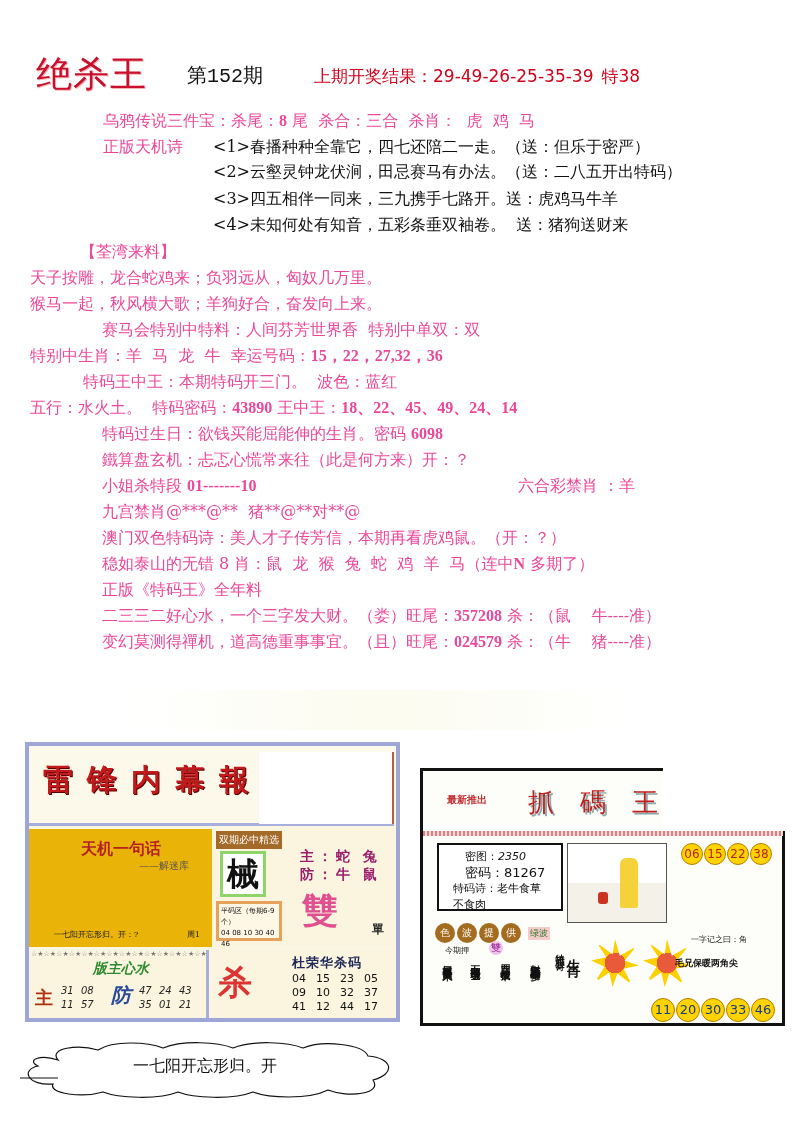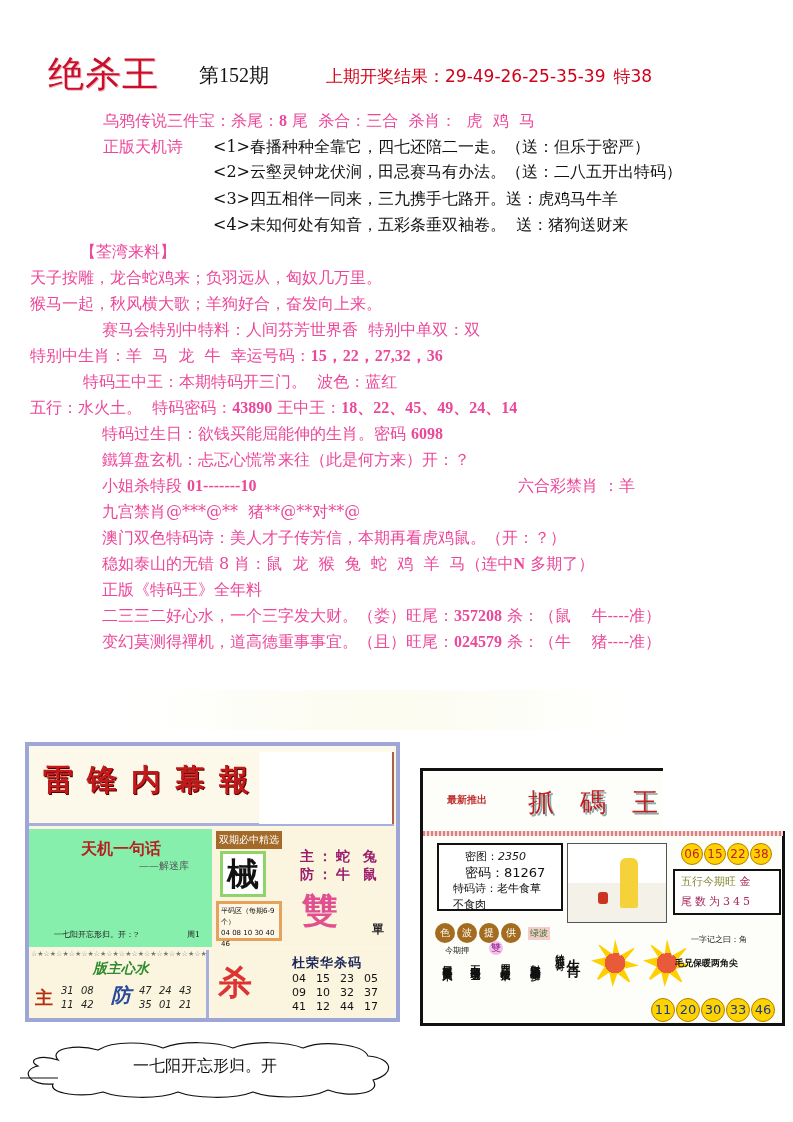--- a/index.html
+++ b/index.html
@@ -1,33 +1,33 @@
 <!DOCTYPE html>
 <html><head>
 <meta charset="utf-8">
 <style>
   * { box-sizing: border-box; margin: 0; padding: 0; }
   html, body { width: 793px; height: 1122px; background: #ffffff; overflow: hidden; }
   body { position: relative; font-family: "DejaVu Serif", "Liberation Serif", serif; color: #111; }
 
-  .header { position: absolute; left: 16px; top: 40px; width: 776px; height: 60px; }
+  .header { position: absolute; left: 4px; top: 40px; width: 776px; height: 60px; }
   .logo { position: absolute; left: 32px; top: 10px; font-family: "DejaVu Serif", serif; font-size: 36px; color: #c8102e; letter-spacing: 1px; text-shadow: 1px 1px 0 #f3b3b3; }
-  .issue { position: absolute; left: 183px; top: 22px; font-family: Liberation Serif, serif; font-size: 20px; color: #111; }
+  .issue { position: absolute; left: 183px; top: 22px; font-family: Liberation Mono, monospace; font-size: 20px; color: #111; }
   .result { position: absolute; left: 310px; top: 25px; font-family: "DejaVu Sans", sans-serif; font-size: 17px; color: #d0021b; white-space: nowrap; }
   .result span { margin-right: 8px; }
 
   .line { position: absolute; font-size: 16px; line-height: 20px; white-space: pre; color: #ec4899; }
   .line b { font-family: "Liberation Serif", serif; font-weight: bold; }
   .poem { position: absolute; font-size: 16px; line-height: 20px; white-space: pre; }
 
   .panel-left { position: absolute; left: 25px; top: 742px; width: 375px; height: 280px; background: #fbf6e2; border: 4px solid #9ea6d8; }
   .pl-title-area { position: absolute; left: 0; top: 0; width: 365px; height: 80px; background: #fdf9ea; border-bottom: 3px solid #a7afdc; }
   .pl-title { position: absolute; left: 14px; top: 14px; font-size: 30px; color: #c21a1a; letter-spacing: 14px; font-weight: bold; font-family: "DejaVu Serif", serif; text-shadow: 1px 1px 0 #5a0000; }
   .pl-white-box { position: absolute; left: 230px; top: 6px; width: 135px; height: 72px; background: #ffffff; border-right: 2px solid #b06040; }
-  .pl-quote-box { position: absolute; left: 0; top: 83px; width: 204px; height: 118px; border-right: 3px solid #a7afdc; background: #86efac; }
+  .pl-quote-box { position: absolute; left: 0; top: 83px; width: 204px; height: 118px; border-right: 3px solid #a7afdc; background: #eab308; }
   .pl-quote-title { position: absolute; left: 52px; top: 10px; font-size: 16px; color: #b52020; font-weight: bold; }
   .pl-quote-author { position: absolute; left: 110px; top: 30px; font-size: 10px; color: #555; }
   .pl-quote-bottom { position: absolute; left: 25px; top: 100px; font-size: 8px; color: #222; }
   .pl-quote-bottom-r { position: absolute; left: 158px; top: 100px; font-size: 8px; color: #222; }
   .pl-right-box { position: absolute; left: 183px; top: 83px; width: 182px; height: 118px; background: #fbf5df; }
   .pl-badge { position: absolute; left: 4px; top: 2px; font-size: 10px; color: #fff; background: #a36a2a; padding: 2px 3px; font-family: "DejaVu Sans", sans-serif; }
   .pl-char-box { position: absolute; left: 8px; top: 22px; width: 46px; height: 46px; border: 3px solid #8fd46b; background: #fff; font-size: 32px; text-align: center; line-height: 40px; font-weight: bold; }
   .pl-zhu { position: absolute; left: 88px; top: 18px; font-size: 14px; color: #9b1b6b; font-weight: bold; line-height: 18px; letter-spacing: 4px; }
   .pl-shuang { position: absolute; left: 90px; top: 58px; font-size: 36px; color: #e05090; font-weight: bold; }
   .pl-dan { position: absolute; left: 160px; top: 92px; font-size: 12px; color: #222; font-weight: bold; }
@@ -149,21 +149,21 @@
       <div>04 08 10 30 40 46</div>
     </div>
   </div>
 
   <div class="pl-bottom-left">
     <div class="pl-stars">☆★☆★☆★☆★☆★☆★☆★☆★☆★☆★☆★☆★☆★☆★☆★☆★</div>
     <div class="pl-banshui">版主心水</div>
     <div class="pl-zhu2">主</div>
     <div class="pl-nums" style="left:32px; top:34px;">
       <div><span>31</span><span>08</span></div>
-      <div><span>11</span><span>42</span></div>
+      <div><span>11</span><span>57</span></div>
     </div>
     <div class="pl-fang2">防</div>
     <div class="pl-nums" style="left:110px; top:34px;">
       <div><span>47</span><span>24</span><span>43</span></div>
       <div><span>35</span><span>01</span><span>21</span></div>
     </div>
   </div>
 
   <div class="pl-bottom-right">
     <div class="pl-flower">杀</div>
@@ -190,24 +190,20 @@
 
   <div class="pr-picture">
     <div class="pr-figure"></div>
     <div class="pr-lantern"></div>
   </div>
 
   <div class="pr-balls-top">
     <span class="ball red">06</span><span class="ball red">15</span><span class="ball red">22</span><span class="ball red">38</span>
   </div>
 
-  <div class="pr-wuxing">
-    <div class="w1"><span>五行今期旺</span> <em>金</em></div>
-    <div class="w2">尾数为345</div>
-  </div>
 
   <div class="pr-tags">
     <span class="tag">色</span><span class="tag">波</span><span class="tag">提</span><span class="tag">供</span>
     <span class="tag-green">绿波</span>
   </div>
 
   <div class="pr-ling">今期押</div>
   <div class="pr-shuang-small">雙</div>
 
   <div class="pr-vertical" style="left:18px;">紅日高照貴人來</div>

